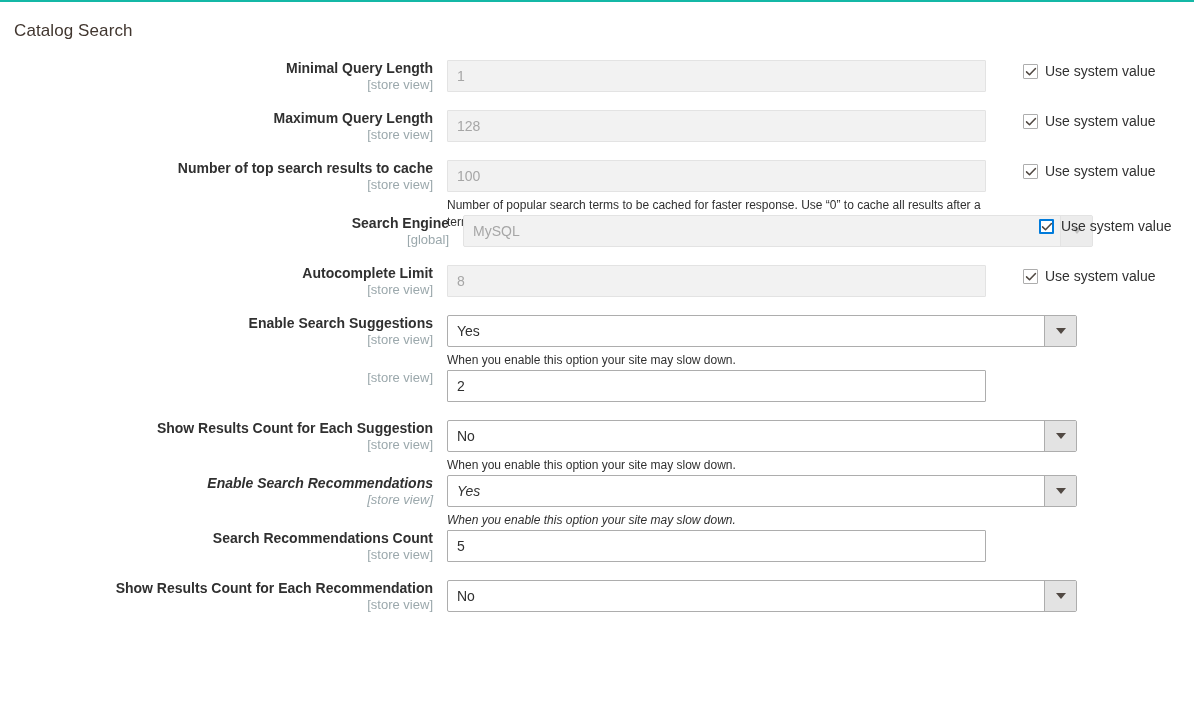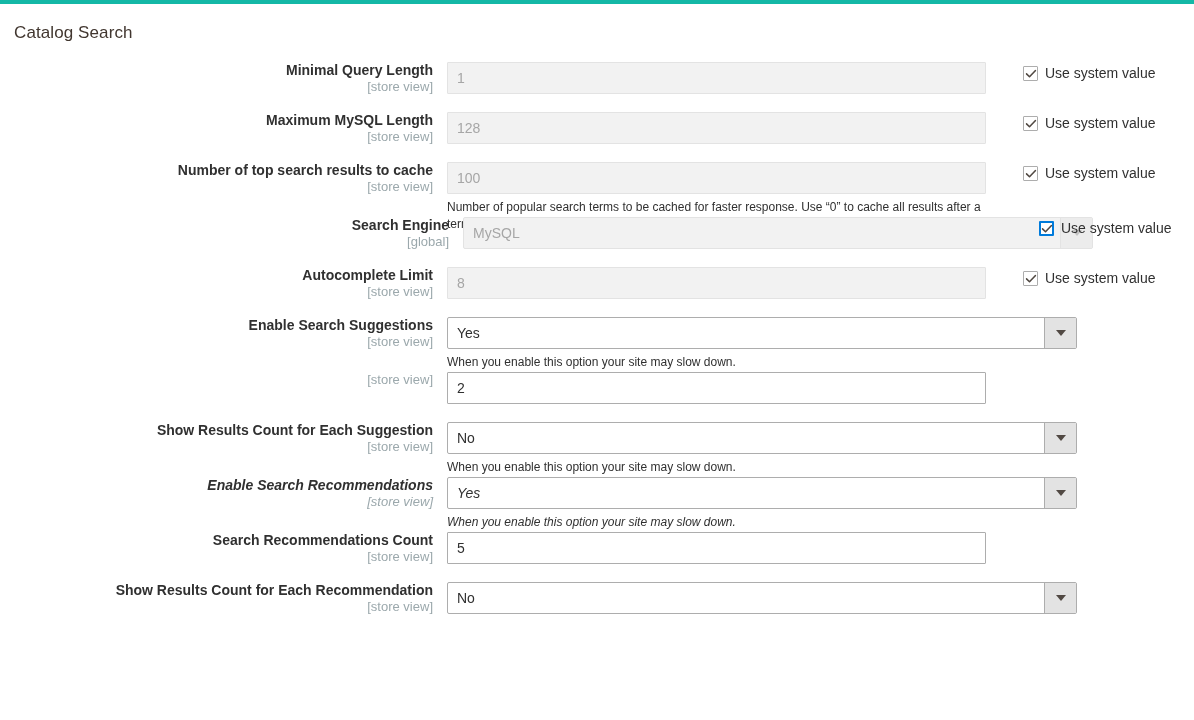--- a/index.html
+++ b/index.html
@@ -16,21 +16,21 @@
     font-size: 14px;
     color: #303030;
     -webkit-font-smoothing: antialiased;
   }
 
   .page {
     position: relative;
     width: 1194px;
     height: 720px;
     box-sizing: border-box;
-    border-top: 4px solid #14b8a6;
+    border-top: 2px solid #14b8a6;
     background: #ffffff;
   }
 
   
   .section-title {
     position: absolute;
     left: 14px;
     top: 7px;
     font-size: 17px;
     line-height: 22px;
@@ -226,21 +226,21 @@
           <span class="cbox">
             <svg width="11" height="9" viewBox="0 0 11 9">
               <path d="M1 4.6 L4 7.4 L10 1.2" fill="none" stroke="#514943" stroke-width="1.6" stroke-linecap="round" stroke-linejoin="round"></path>
             </svg>
           </span>
           <span class="usv-label">Use system value</span>
         </label>
       </div>
       <div class="row" style="position: absolute; left: 0px; top: 50px; height: 32px;">
         <div class="label-col">
-          <span class="label-title">Maximum MySQL Length</span>
+          <span class="label-title">Maximum Query Length</span>
           <span class="label-scope">[store view]</span>
         </div>
         <div class="field-col">
           <div class="txt disabled">128</div>
         </div>
         <label class="usv">
           <span class="cbox">
             <svg width="11" height="9" viewBox="0 0 11 9">
               <path d="M1 4.6 L4 7.4 L10 1.2" fill="none" stroke="#514943" stroke-width="1.6" stroke-linecap="round" stroke-linejoin="round"></path>
             </svg>

